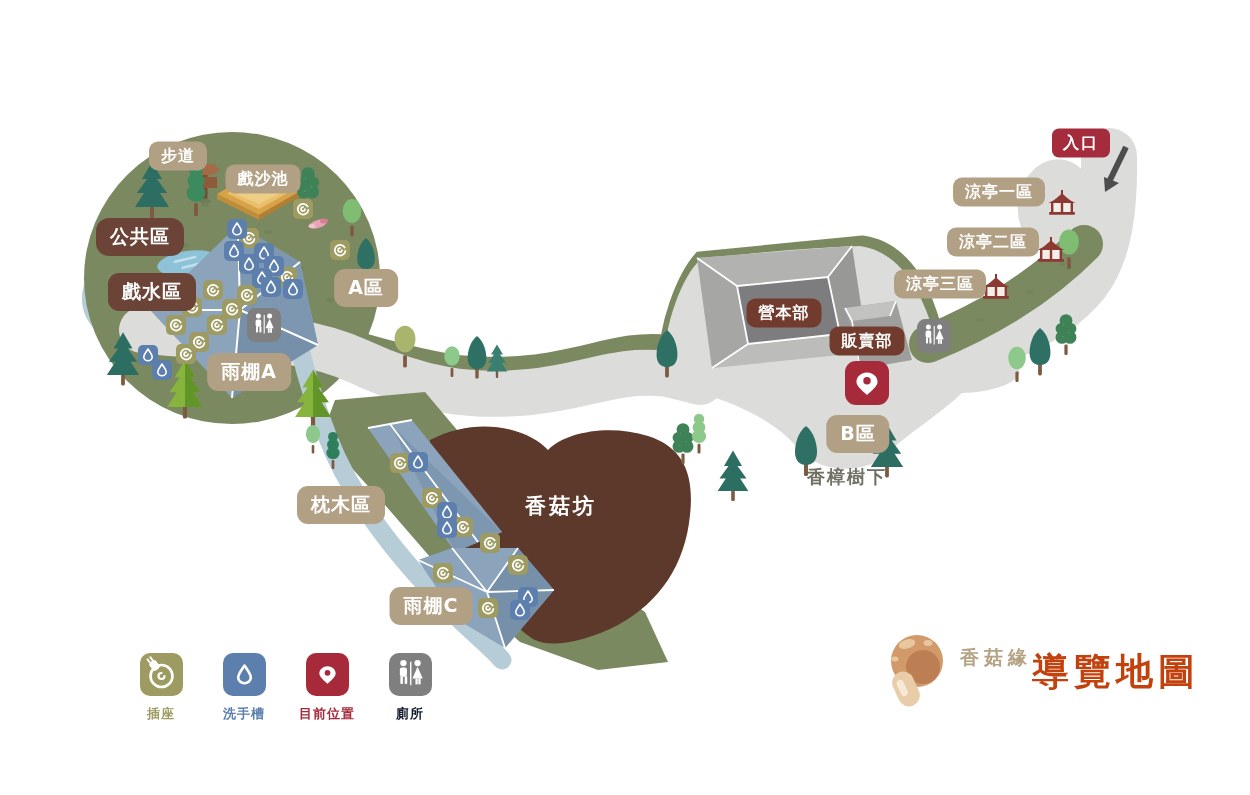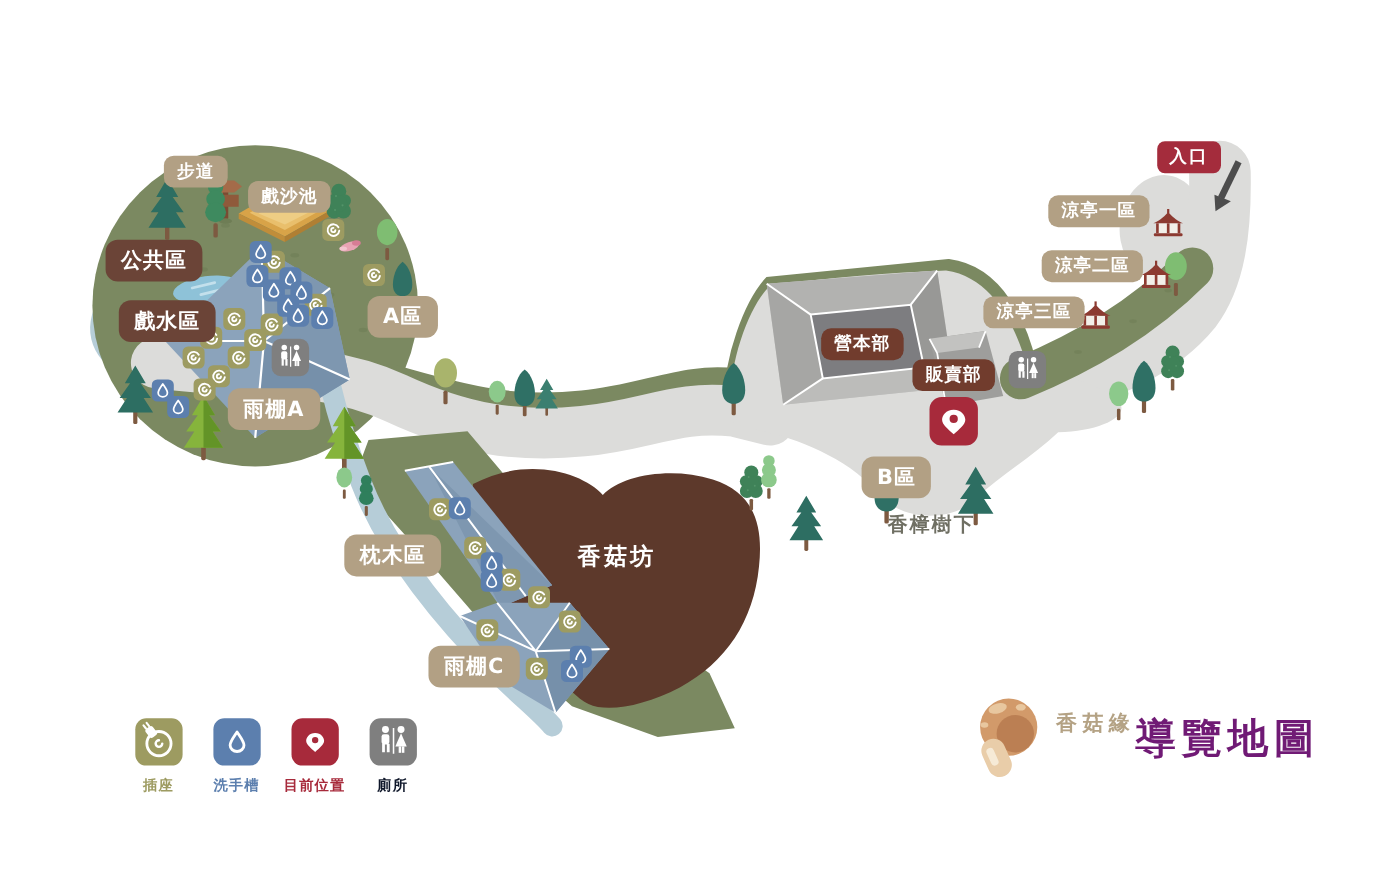--- a/index.html
+++ b/index.html
@@ -8,21 +8,21 @@
   .stage svg.mapsvg{position:absolute;left:0;top:0;}
   .map-label{position:absolute;transform:translate(-50%,-50%);color:#fff;font-weight:bold;
              border-radius:9px;padding:4px 12px;font-size:16px;white-space:nowrap;letter-spacing:1px;}
   .map-label.lg{font-size:19px;padding:6px 14px;border-radius:11px;}
   .map-label.tan{background:#b2a084;}
   .map-label.brown{background:#6b4437;}
   .map-label.redbrown{background:#713c2d;}
   .map-label.red{background:#a42c3c;font-size:16px;padding:4px 11px;border-radius:7px;letter-spacing:2px;text-align:center;}
   .map-label.plain-white{background:none;font-size:21px;letter-spacing:3px;}
   .map-label.plain-gray{background:none;color:#6f6f63;font-size:18px;letter-spacing:2px;}
-  .legend{position:absolute;left:116px;top:653px;display:flex;gap:15px;}
+  .legend{position:absolute;left:133px;top:653px;display:flex;gap:27px;}
   .legend-item{display:flex;flex-direction:column;align-items:center;width:56px;}
   .legend-icon{width:43px;height:43px;border-radius:10px;display:flex;align-items:center;justify-content:center;}
   .legend-label{margin-top:9px;font-size:13px;font-weight:bold;letter-spacing:1px;white-space:nowrap;}
   .logo{position:absolute;left:882px;top:633px;display:flex;align-items:center;gap:14px;}
   .logo-text{display:flex;flex-direction:row;}
   .logo-brand{font-size:19px;font-weight:bold;letter-spacing:5px;}
   .logo-title{font-size:37px;font-weight:bold;letter-spacing:5px;margin-top:2px;}
 </style>
 </head>
 <body>
@@ -504,30 +504,30 @@
  <path d="M0 -21 C -5 -15.5 -9 -13 -13.5 -11 L 13.5 -11 C 9 -13 5 -15.5 0 -21 Z" fill="#8c3a31"></path>
  <rect x="-1" y="-24" width="2" height="4" fill="#8c3a31"></rect>
  <rect x="-13" y="-2" width="26" height="2.8" rx="1" fill="#8c3a31"></rect>
         </g>
       </g>
   </svg>
 
   <div id="labels">
       <div class="map-label tan" style="left: 178px; top: 156px;">步道</div>
       <div class="map-label tan" style="left: 263px; top: 163px; margin-top: 16px;">戲沙池</div>
-      <div class="map-label brown lg" style="left: 140px; top: 237px;">公共區</div>
+      <div class="map-label brown lg" style="left: 140px; top: 237px; border-radius: 13px;">公共區</div>
       <div class="map-label brown lg" style="left: 152px; top: 292px;">戲水區</div>
       <div class="map-label tan lg" style="left: 366px; top: 288px;">A區</div>
       <div class="map-label tan lg" style="left: 249px; top: 372px;">雨棚A</div>
-      <div class="map-label tan lg" style="left: 357px; top: 505px;">枕木區</div>
+      <div class="map-label tan lg" style="left: 341px; top: 505px;">枕木區</div>
       <div class="map-label tan lg" style="left: 431px; top: 606px;">雨棚C</div>
       <div class="map-label plain-white" style="left: 561px; top: 506px;">香菇坊</div>
       <div class="map-label redbrown" style="left: 784px; top: 313px;">營本部</div>
       <div class="map-label redbrown" style="left: 867px; top: 341px;">販賣部</div>
-      <div class="map-label tan lg" style="left: 815px; top: 434px;">B區</div>
+      <div class="map-label tan lg" style="left: 858px; top: 434px;">B區</div>
       <div class="map-label plain-gray" style="left: 847px; top: 477px; text-align: center;">香樟樹下</div>
       <div class="map-label tan" style="left: 999px; top: 192px;">涼亭一區</div>
       <div class="map-label tan" style="left: 993px; top: 242px;">涼亭二區</div>
       <div class="map-label tan" style="left: 940px; top: 284px;">涼亭三區</div>
       <div class="map-label red" style="left: 1081px; top: 143px;">入口</div>
     </div>
 
   <div class="legend" id="legend">
       <div class="legend-item">
         <div class="legend-icon" style="background:#9d9b61">
@@ -587,16 +587,16 @@
       <ellipse cx="25" cy="11" rx="8.5" ry="4.5" fill="#e8c79f" transform="rotate(-16 25 11)"></ellipse>
       <ellipse cx="46" cy="10" rx="4.5" ry="3" fill="#e8c79f"></ellipse>
       <ellipse cx="13" cy="26" rx="3.5" ry="2.5" fill="#e8c79f"></ellipse>
       <g transform="rotate(-24 24 56)">
         <rect x="13" y="38" width="22" height="36" rx="11" fill="#e9cda9"></rect>
         <rect x="17.5" y="45" width="7" height="17" rx="3.5" fill="#f6ead6"></rect>
       </g>
     </svg>
     <div class="logo-text">
       <div class="logo-brand" style="color: rgb(180, 162, 132);">香菇緣</div>
-      <div class="logo-title" style="color: #701a75;">導覽地圖</div>
+      <div class="logo-title" style="color: #c2410c;">導覽地圖</div>
     </div>
   </div>
 </div>
 
 </body></html>

